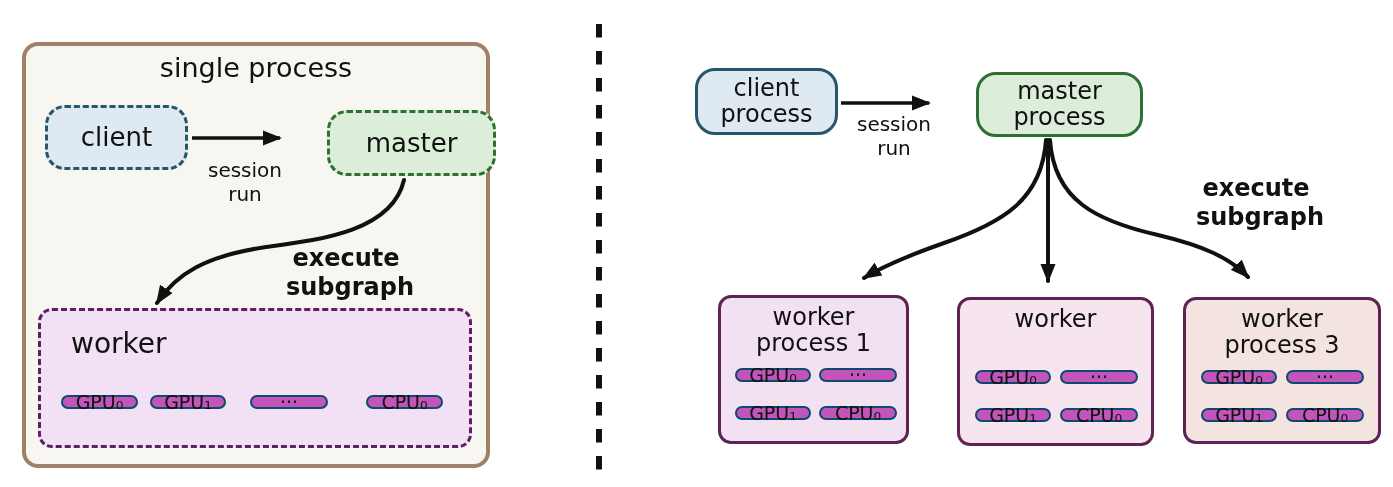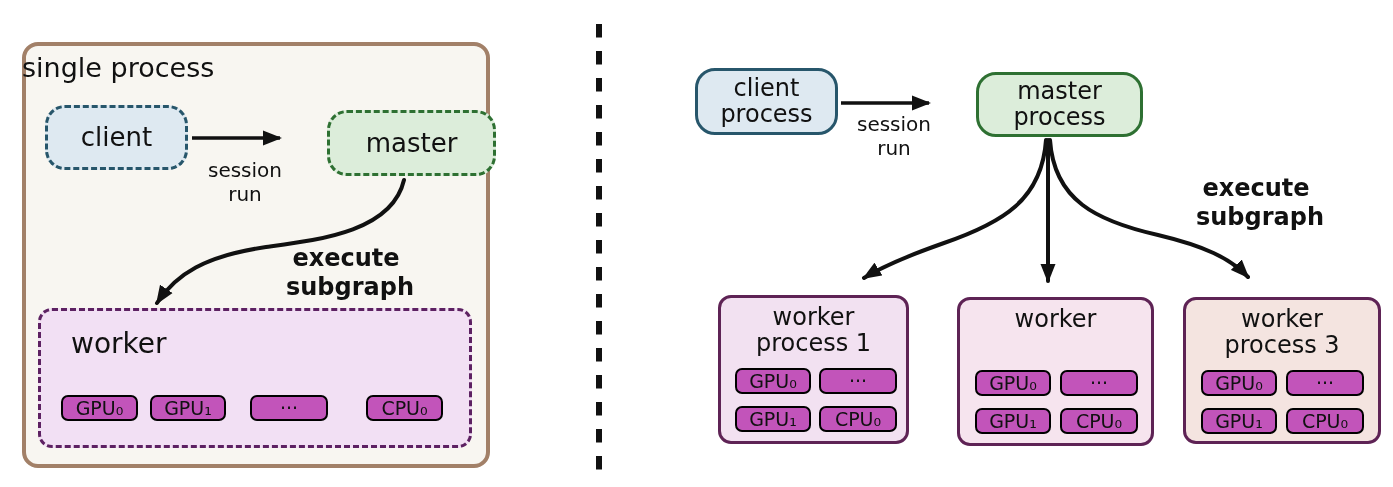--- a/index.html
+++ b/index.html
@@ -7,21 +7,21 @@
     position:relative; width:1393px; height:487px; background:#ffffff;
     font-family:"DejaVu Sans", "Liberation Sans", sans-serif; color:#111;
     overflow:hidden;
   }
   .abs { position:absolute; box-sizing:border-box; }
   .panel {
     left:22px; top:42px; width:468px; height:426px;
     background:#f8f6f1; border:4px solid #a28068; border-radius:16px;
   }
   .panel-title {
-    left:22px; top:52px; width:468px; text-align:left;
+    left:22px; top:52px; width:468px; text-align:center;
     font-size:27px;
   }
   .node {
     display:flex; align-items:center; justify-content:center; text-align:center;
     border-radius:20px; font-size:26px; line-height:1.08;
   }
   .node.blue   { background:#dee9f1; border:3px solid #27566b; }
   .node.green  { background:#dcedda; border:3px solid #2e7032;margin-left:24px; }
   .node.dashed { border-style:dashed; }
   .workerL {
@@ -29,21 +29,21 @@
     background:#f2e0f4; border:3px dashed #5d2162; border-radius:14px;
   }
   .workerL-title { left:30px; top:16px; font-size:28px; }
   .wbox {
     border:3px solid #5e2355; border-radius:13px;
   }
   .wtitle {
     left:0; right:0; top:6px; text-align:center; font-size:24px; line-height:1.1;
   }
   .chip {
-    height:26px; background:#c254ba; border:2px solid #000000; border-radius:7px;
+    height:14px; background:#c254ba; border:2px solid #0c4a6e; border-radius:7px;
     display:flex; align-items:center; justify-content:center;
     font-size:19px; color:#111;
   }
   .lbl { text-align:center; font-size:20px; line-height:1.22; }
   .lbl.small { font-size:24px;font-weight:bold; }
   svg.overlay { position:absolute; left:0; top:0; z-index:6; pointer-events:none; }
 </style>
 </head>
 <body>
 

